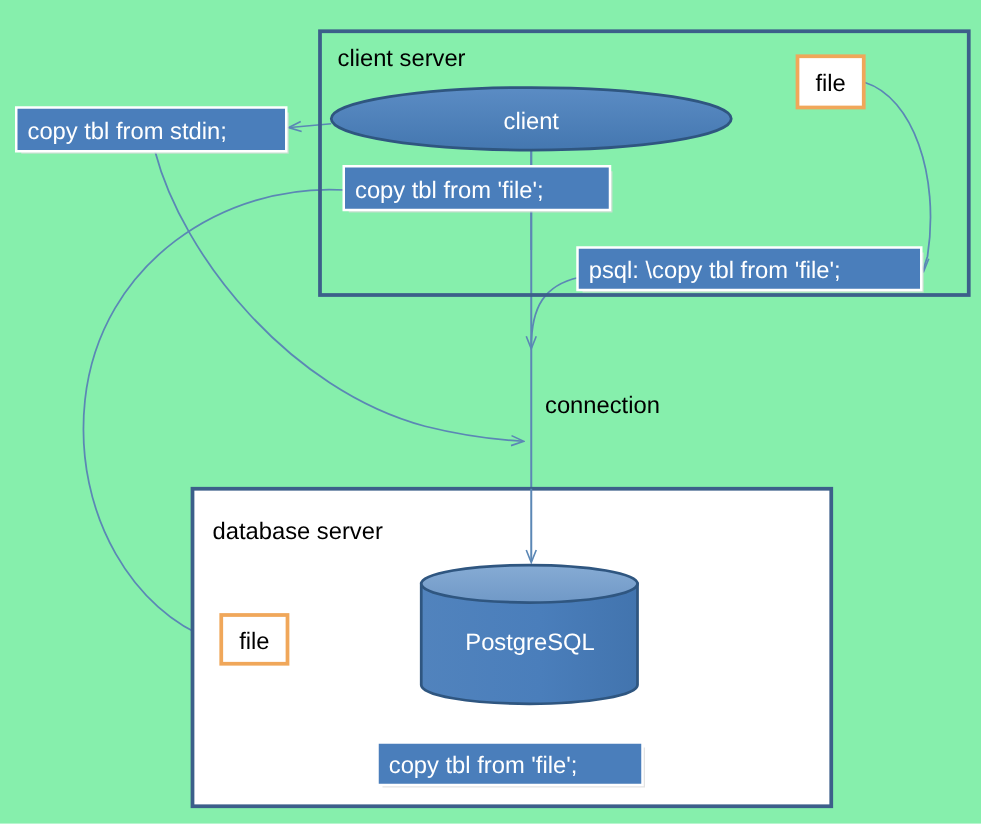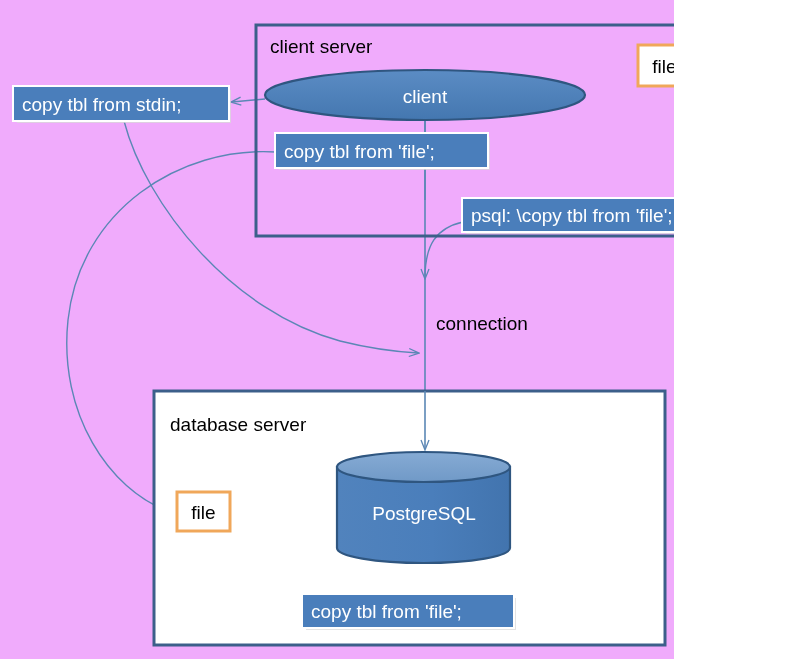--- a/index.html
+++ b/index.html
@@ -5,23 +5,23 @@
   html, body {
     margin: 0;
     padding: 0;
     background: #ffffff;
   }
   body {
     font-family: "Liberation Sans", sans-serif;
   }
   #canvas {
     position: relative;
-    width: 674px;
+    width: 785px;
     height: 659px;
-    background: #f0abfc;
+    background: #86efac;
     overflow: hidden;
   }
   #diagram-svg {
     position: absolute;
     left: 0;
     top: 0;
     width: 785px;
     height: 659px;
   }
   .container-label {

